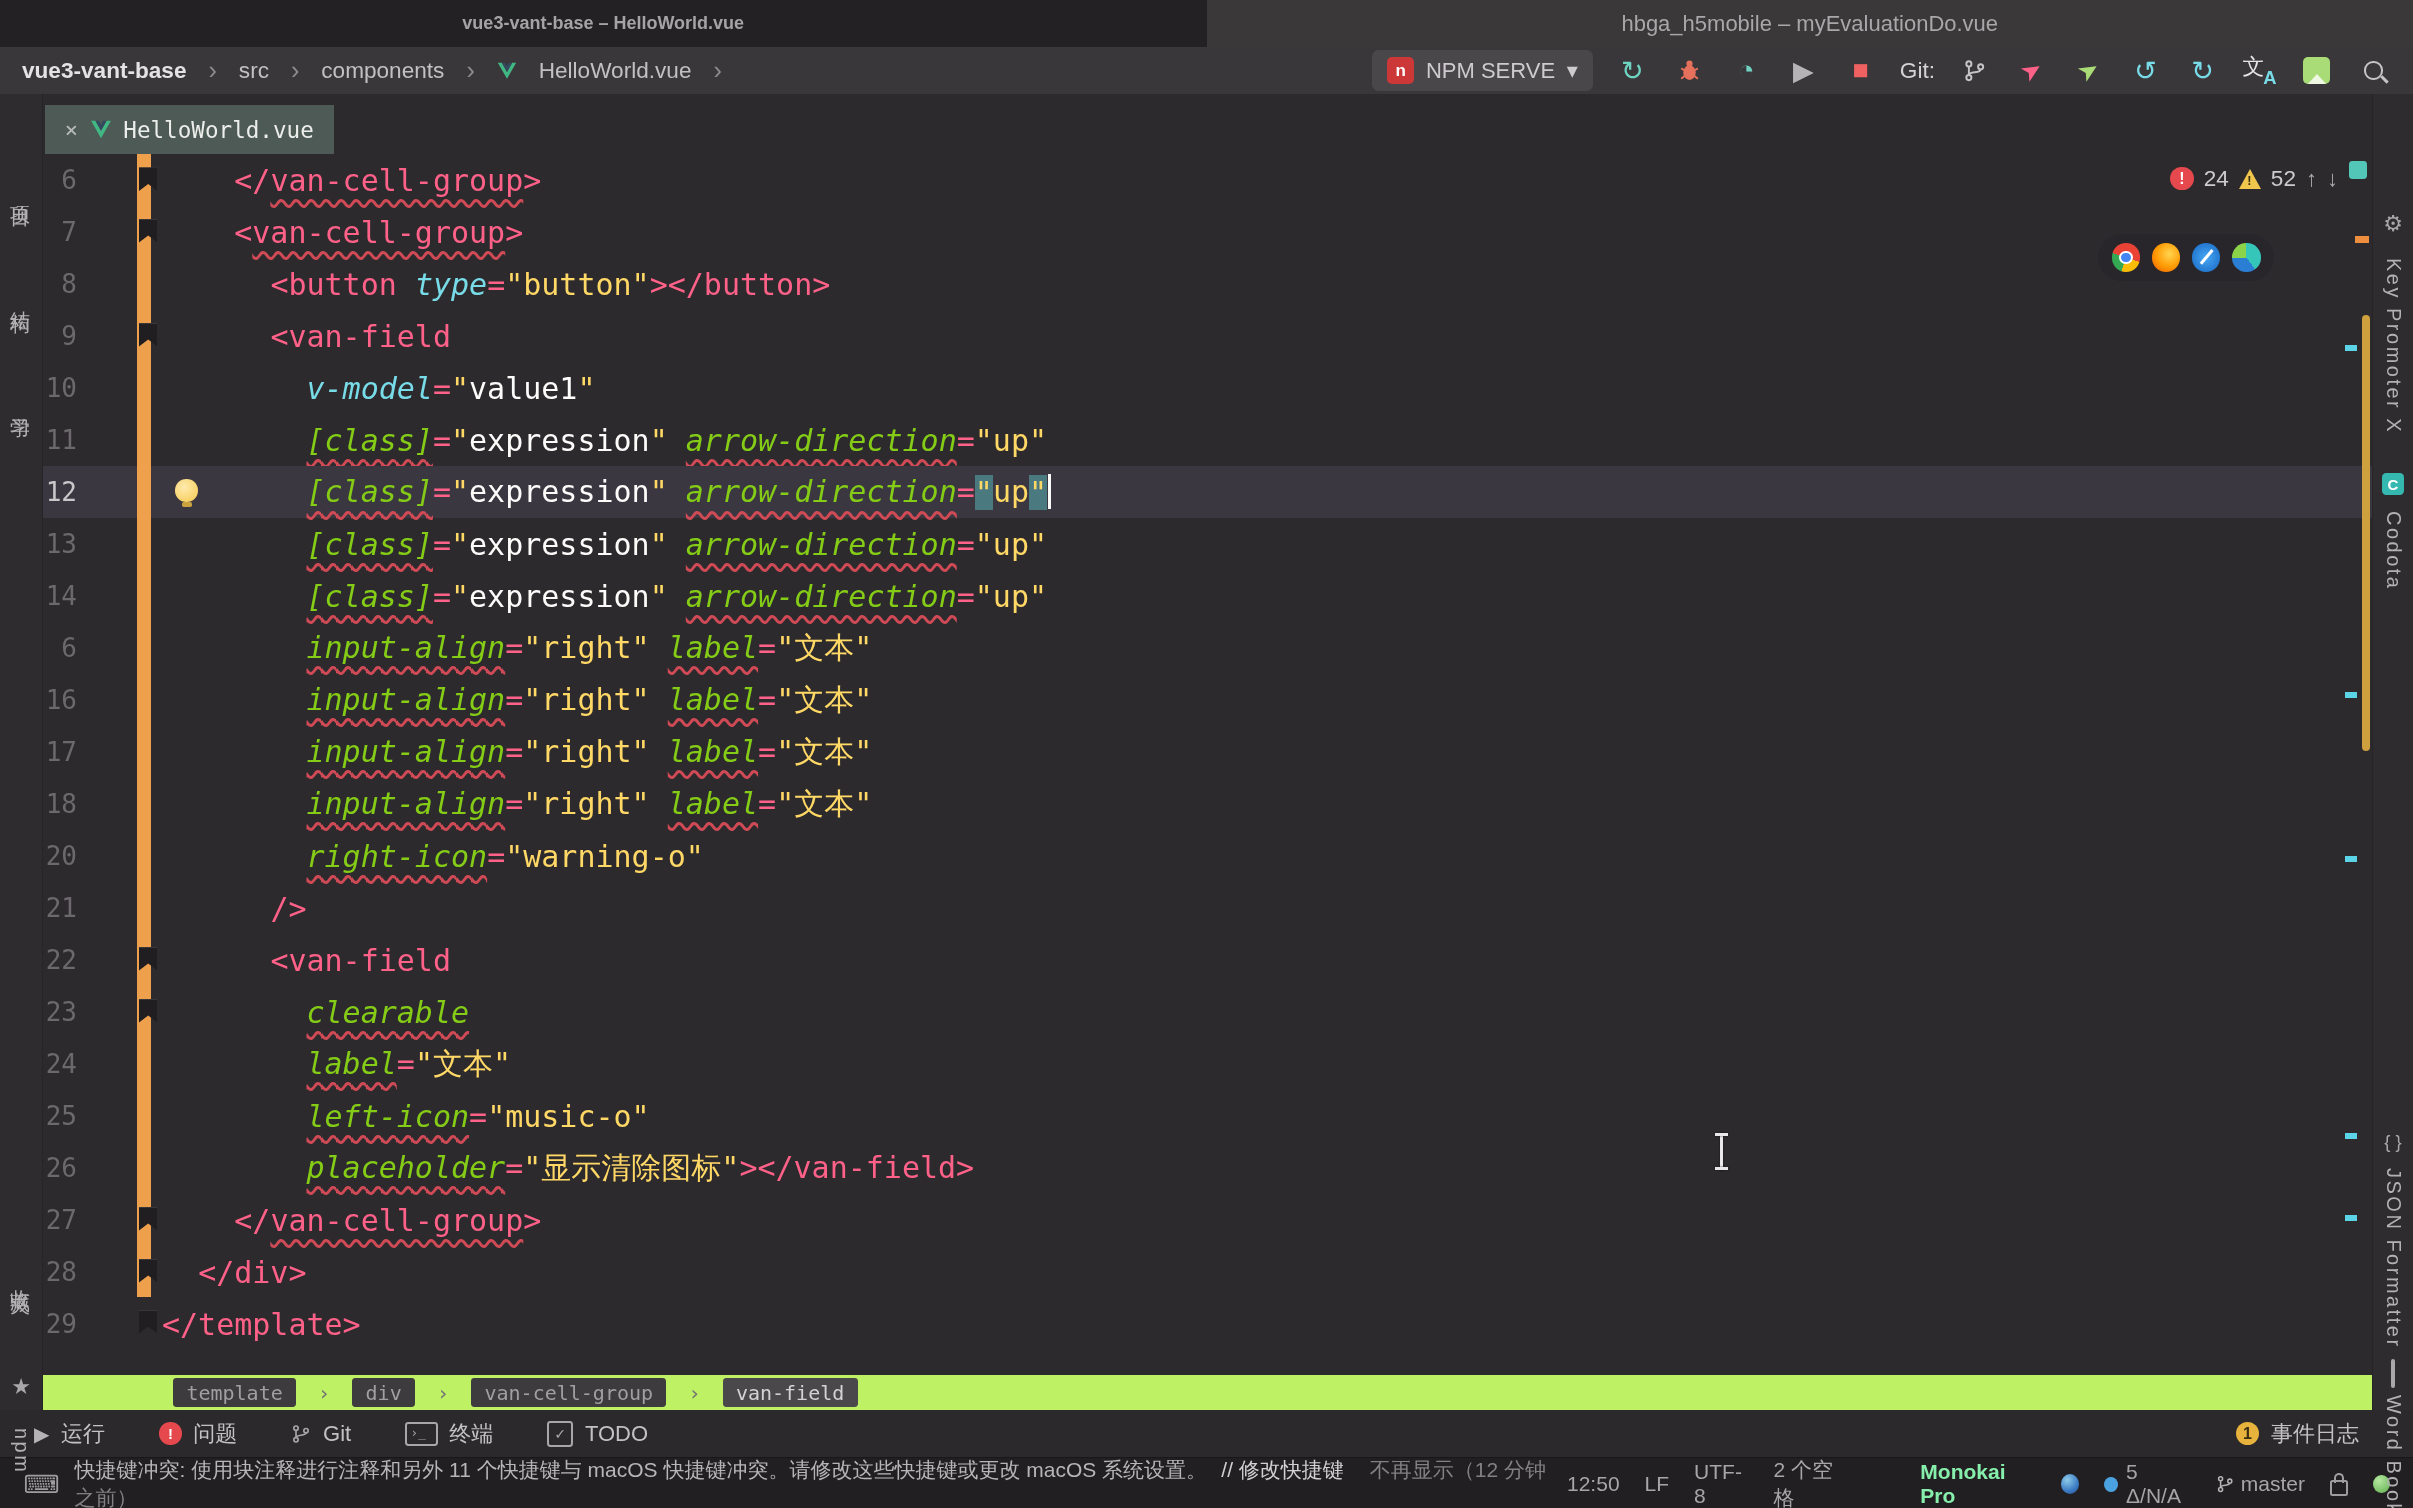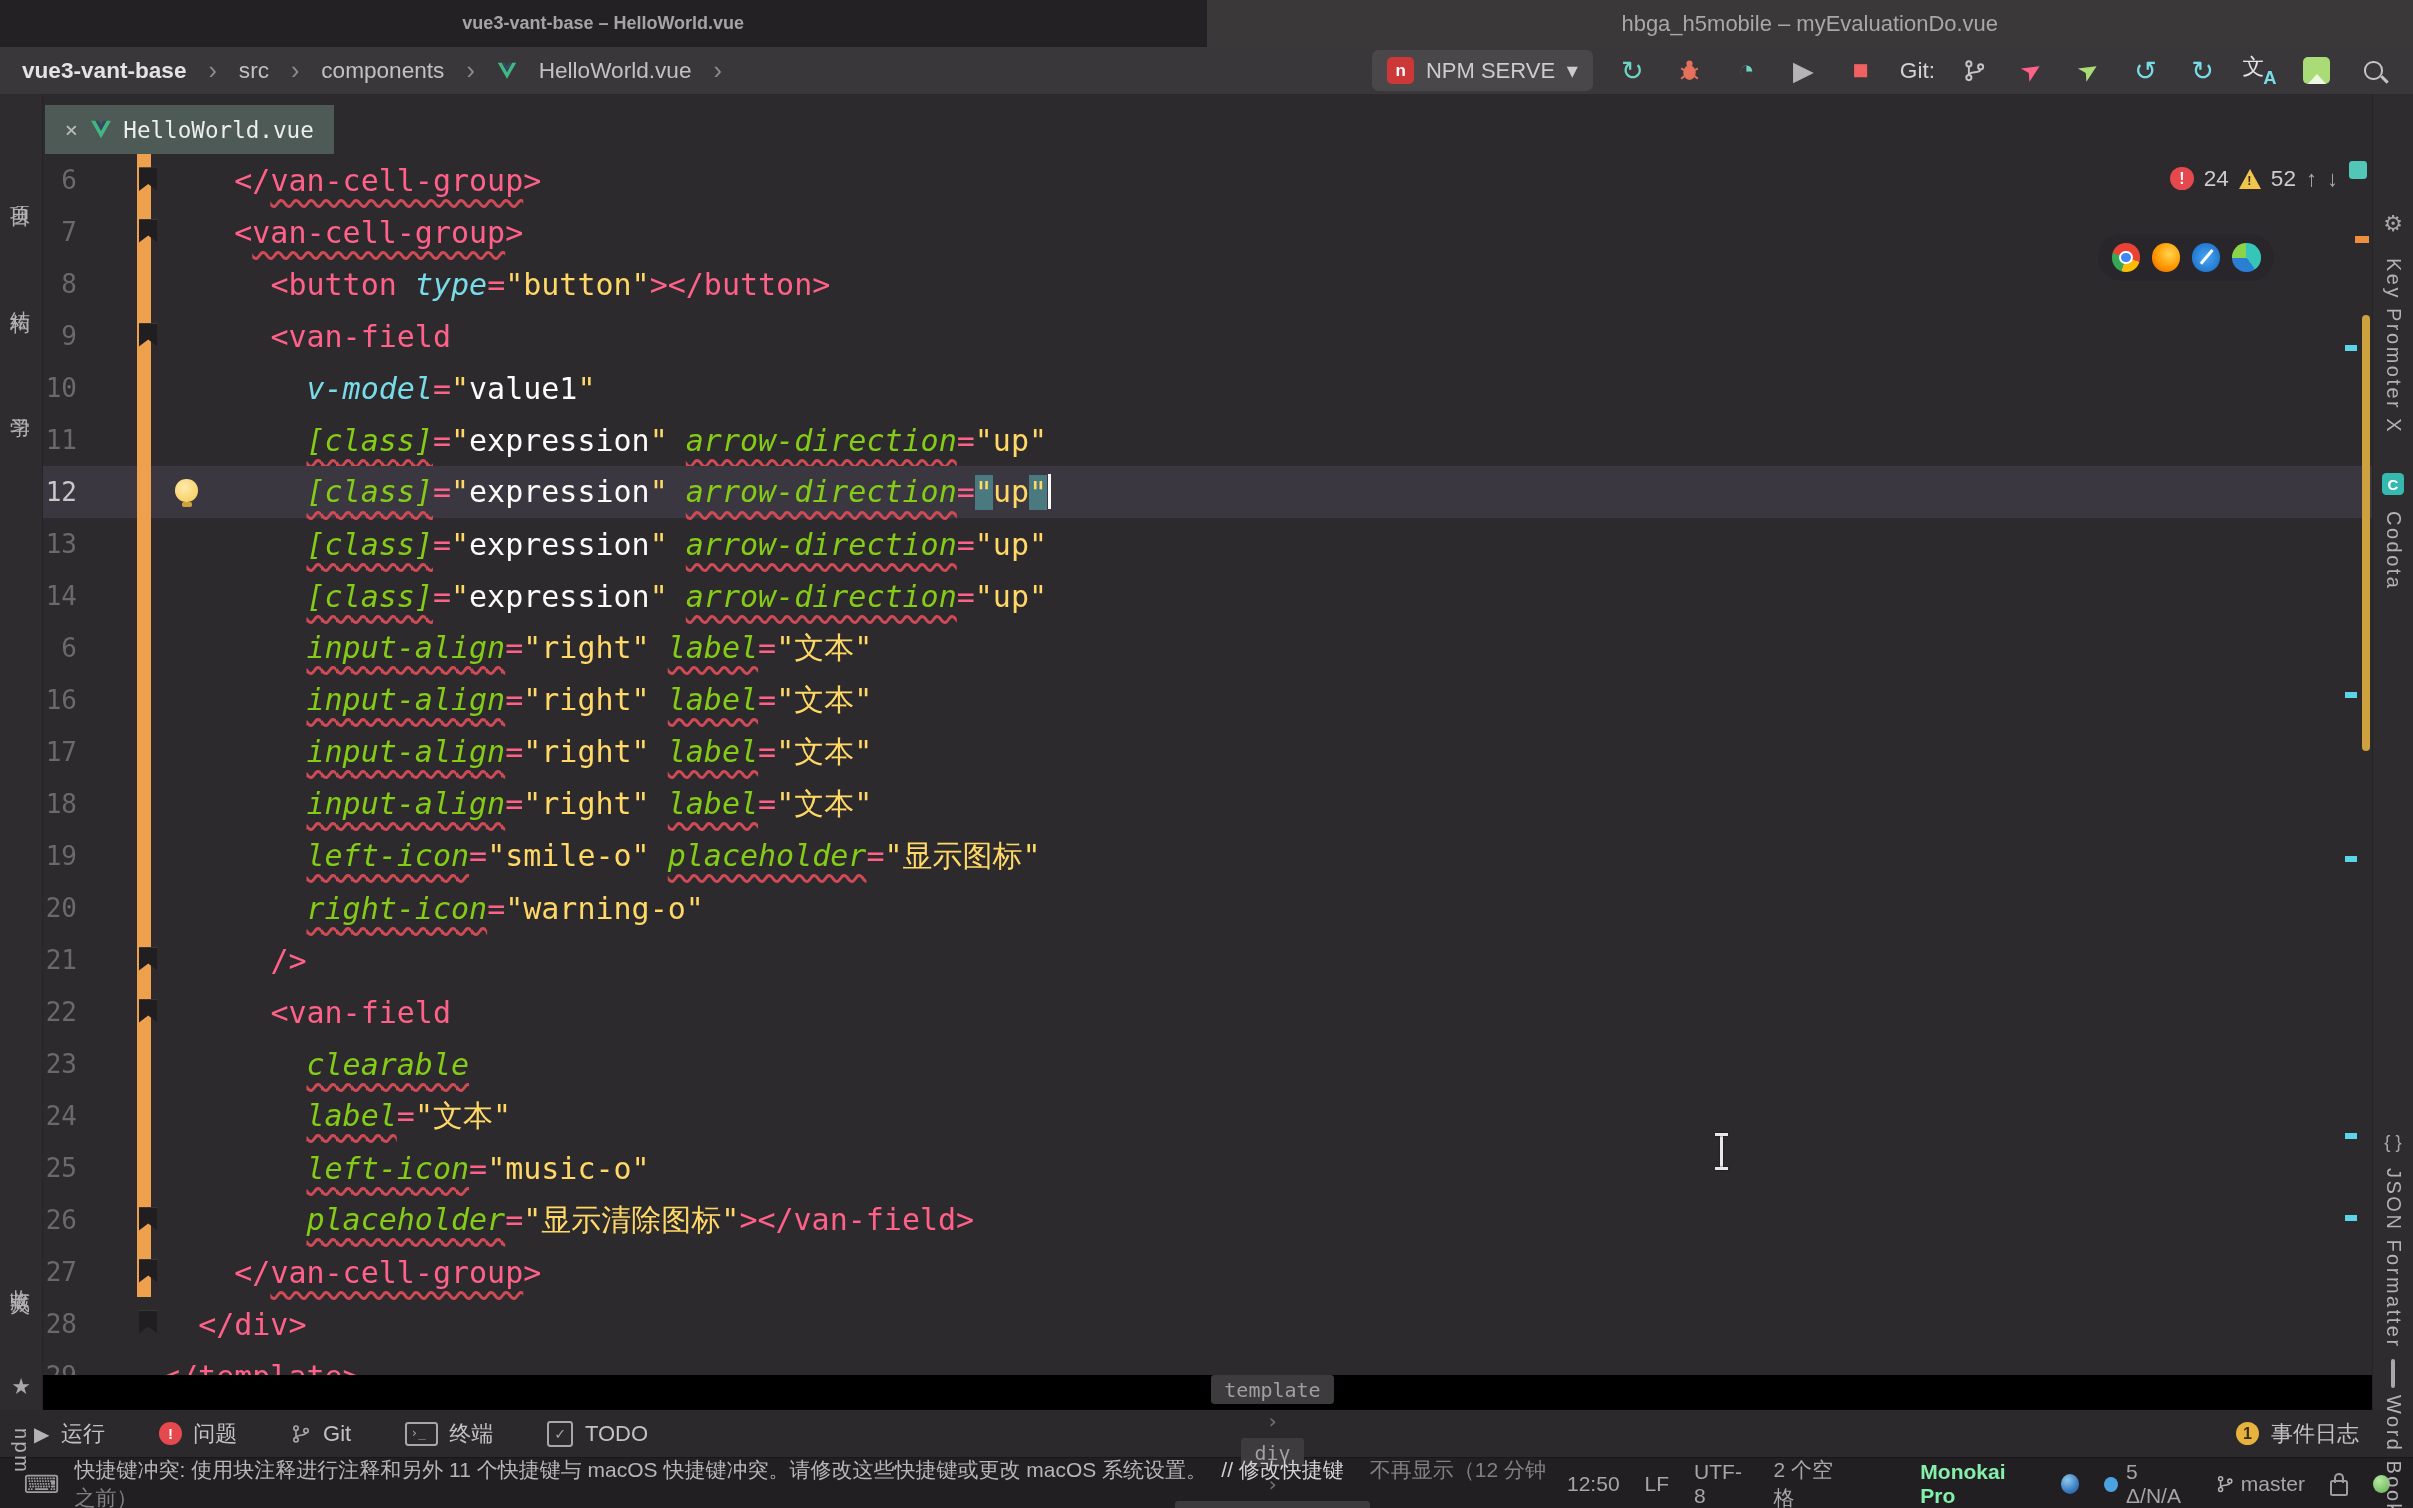--- a/index.html
+++ b/index.html
@@ -101,22 +101,22 @@
   .bw-safari{background:radial-gradient(circle at 50% 50%,#47a7f5,#1565c0);position:relative;}
   .bw-safari:after{content:"";position:absolute;left:12.6px;top:5px;width:3.4px;height:18.4px;
     background:#fff;transform:rotate(40deg);}
   .bw-edge{background:conic-gradient(#36c5b9 0 40%,#2a7fd4 40% 75%,#8bd44a 75% 100%);}
   .stripe-col{position:absolute;top:0;right:0;width:25px;height:100%;z-index:7;}
   .insp-square{position:absolute;top:6.7px;right:5px;width:18.4px;height:18.4px;border-radius:3.4px;background:#53c7b7;}
   .m-orange{position:absolute;right:3.4px;top:82px;width:13.4px;height:6.7px;background:#ed8f3f;}
   .m-thumb{position:absolute;right:1.7px;top:161px;width:8.4px;height:436px;background:#cfa03e;border-radius:4.2px;}
   .m-teal{position:absolute;right:15px;width:11.7px;height:5.9px;background:#5ad4e6;}
   
-  .crumbbar{height:35px;background:#000000;display:flex;align-items:center;gap:5px;
-    padding-left:130px;font-family:"DejaVu Sans Mono",monospace;font-size:20px;color:#a19fa1;flex-direction:column;}
+  .crumbbar{height:35px;background:#bef264;display:flex;align-items:center;gap:22px;
+    padding-left:130px;font-family:"DejaVu Sans Mono",monospace;font-size:20px;color:#a19fa1;}
   .crumb{background:#3e3b3e;padding:2.5px 13.4px;border-radius:3.4px;}
   .crumb.active{background:#4b484b;color:#d4d2d4;}
   .crumb-sep{color:#757375;font-size:20px;}
   
   .toolbar{height:47px;background:#2b292c;display:flex;align-items:center;padding:0 34px;
     gap:54px;font-size:22px;color:#c3c1c3;}
   .tw{display:flex;align-items:center;gap:11.7px;}
   .run-tri{color:#b5b3b5;font-size:20px;}
   .prob-ic{width:22.6px;height:22.6px;border-radius:50%;background:#e5484d;color:#fff;font-weight:bold;
     font-size:15px;display:flex;align-items:center;justify-content:center;}
@@ -303,25 +303,20 @@
             <span class="num">17</span>
             <span class="mk"></span>
             <span class="code"><span class="tk-p">        </span><span class="tk-aw">input-align</span><span class="tk-o">=</span><span class="tk-s">"right"</span><span class="tk-p"> </span><span class="tk-aw">label</span><span class="tk-o">=</span><span class="tk-s">"文本"</span></span>
           </div>
           <div class="row">
             <span class="num">18</span>
             <span class="mk"></span>
             <span class="code"><span class="tk-p">        </span><span class="tk-aw">input-align</span><span class="tk-o">=</span><span class="tk-s">"right"</span><span class="tk-p"> </span><span class="tk-aw">label</span><span class="tk-o">=</span><span class="tk-s">"文本"</span></span>
           </div>
           <div class="row">
-            <span class="num">19</span>
-            <span class="mk"></span>
-            <span class="code"><span class="tk-p">        </span><span class="tk-aw">left-icon</span><span class="tk-o">=</span><span class="tk-s">"smile-o"</span><span class="tk-p"> </span><span class="tk-aw">placeholder</span><span class="tk-o">=</span><span class="tk-s">"显示图标"</span></span>
-          </div>
-          <div class="row">
             <span class="num">20</span>
             <span class="mk"></span>
             <span class="code"><span class="tk-p">        </span><span class="tk-aw">right-icon</span><span class="tk-o">=</span><span class="tk-s">"warning-o"</span></span>
           </div>
           <div class="row">
             <span class="num">21</span>
             <span class="mk"></span>
             <span class="code"><span class="tk-p">      </span><span class="tk-t">/&gt;</span></span>
           </div>
           <div class="row">

